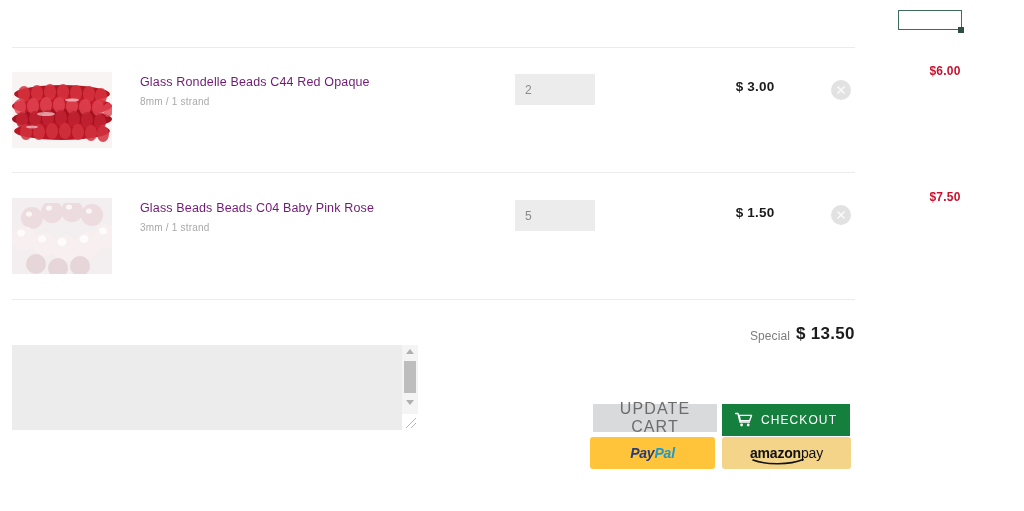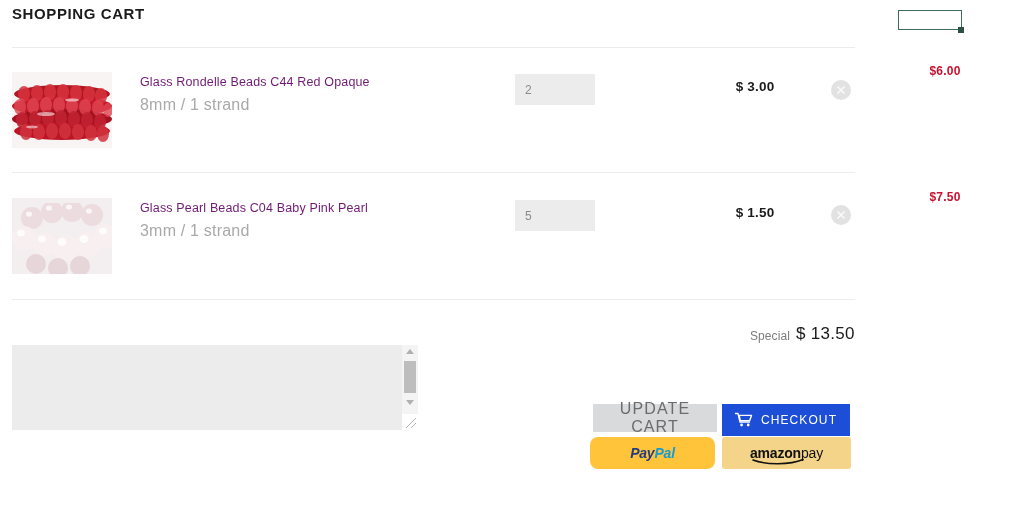--- a/index.html
+++ b/index.html
@@ -92,21 +92,21 @@
     top: 15px;
     font-size: 12.5px;
     color: #701a75;
     letter-spacing: 0.15px;
     white-space: nowrap;
   }
   .item-variant {
     position: absolute;
     left: 140px;
     top: 36px;
-    font-size: 16px;
+    font-size: 10px;
     color: #a9a9a9;
     letter-spacing: 0.2px;
     white-space: nowrap;
   }
 
   .qty-input {
     position: absolute;
     left: 515px;
     top: 14px;
     width: 80px;
@@ -232,21 +232,21 @@
     text-align: right;
     font-size: 12px;
     color: #7d7d7d;
     letter-spacing: 0.1px;
   }
   .subtotal-value {
     position: absolute;
     left: 796px;
     top: 324px;
     font-size: 17px;
-    font-weight: normal;
+    font-weight: bold;
     color: #1b1b1b;
     letter-spacing: 0.3px;
   }
   .shipping-note {
     position: absolute;
     left: 0;
     top: 372px;
     width: 855px;
     text-align: right;
     font-size: 11.5px;
@@ -274,35 +274,35 @@
     background: #d9dadb;
     color: #6c6c6c;
     font-size: 16px;
     letter-spacing: 1.1px;
   }
   .btn-checkout {
     left: 722px;
     top: 404px;
     width: 128px;
     height: 32px;
-    background: #1d4ed8;
+    background: #15803d;
     color: #ffffff;
     font-size: 12px;
     letter-spacing: 1.1px;
     gap: 8px;
   }
   .btn-checkout svg { display: block; }
 
   .btn-paypal {
     left: 590px;
     top: 437px;
     width: 125px;
     height: 32px;
     background: #ffc439;
-    border-radius: 8px;
+    border-radius: 3px;
   }
   .btn-amazon {
     left: 722px;
     top: 437px;
     width: 129px;
     height: 32px;
     background: #f4d488;
     border-radius: 3px;
   }
   .paypal-logo {
@@ -328,21 +328,20 @@
     bottom: -5px;
     width: 52px;
     height: 7px;
   }
 </style>
 </head>
 <body>
 
 <div class="page">
 
-  <div class="page-title">SHOPPING CART</div>
 
   <div class="annot-box"></div>
   <div class="annot-handle"></div>
 
   <div class="divider d1"></div>
   <div class="divider d2"></div>
   <div class="divider d3"></div>
 
   <div class="cart-row row-1">
     <div class="thumb">
@@ -443,21 +442,21 @@
             <ellipse cx="77" cy="13" rx="3" ry="2.6"></ellipse>
         </g>
         <g fill="#e5d3d7" opacity="0.9">
           <ellipse cx="24" cy="66" rx="10" ry="10"></ellipse>
             <ellipse cx="46" cy="70" rx="10" ry="10"></ellipse>
           <ellipse cx="68" cy="68" rx="10" ry="10"></ellipse>
         </g>
         <rect width="100" height="5" fill="#f3eeef"></rect>
       </svg>
     </div>
-    <div class="item-title">Glass Pearl Beads C04 Baby Pink Pearl</div>
+    <div class="item-title">Glass Beads Beads C04 Baby Pink Rose</div>
     <div class="item-variant">3mm / 1 strand</div>
     <input class="qty-input" type="text" value="5" style="">
     <div class="unit-price">$ 1.50</div>
     <div class="line-total">$7.50</div>
   </div>
 
   <div class="remove-btn r2">
     <svg width="20" height="20" viewBox="0 0 20 20" aria-hidden="true">
       <line x1="6.5" y1="6.5" x2="13.5" y2="13.5" stroke="#fbfbfb" stroke-width="1.4"></line>
       <line x1="13.5" y1="6.5" x2="6.5" y2="13.5" stroke="#fbfbfb" stroke-width="1.4"></line>

